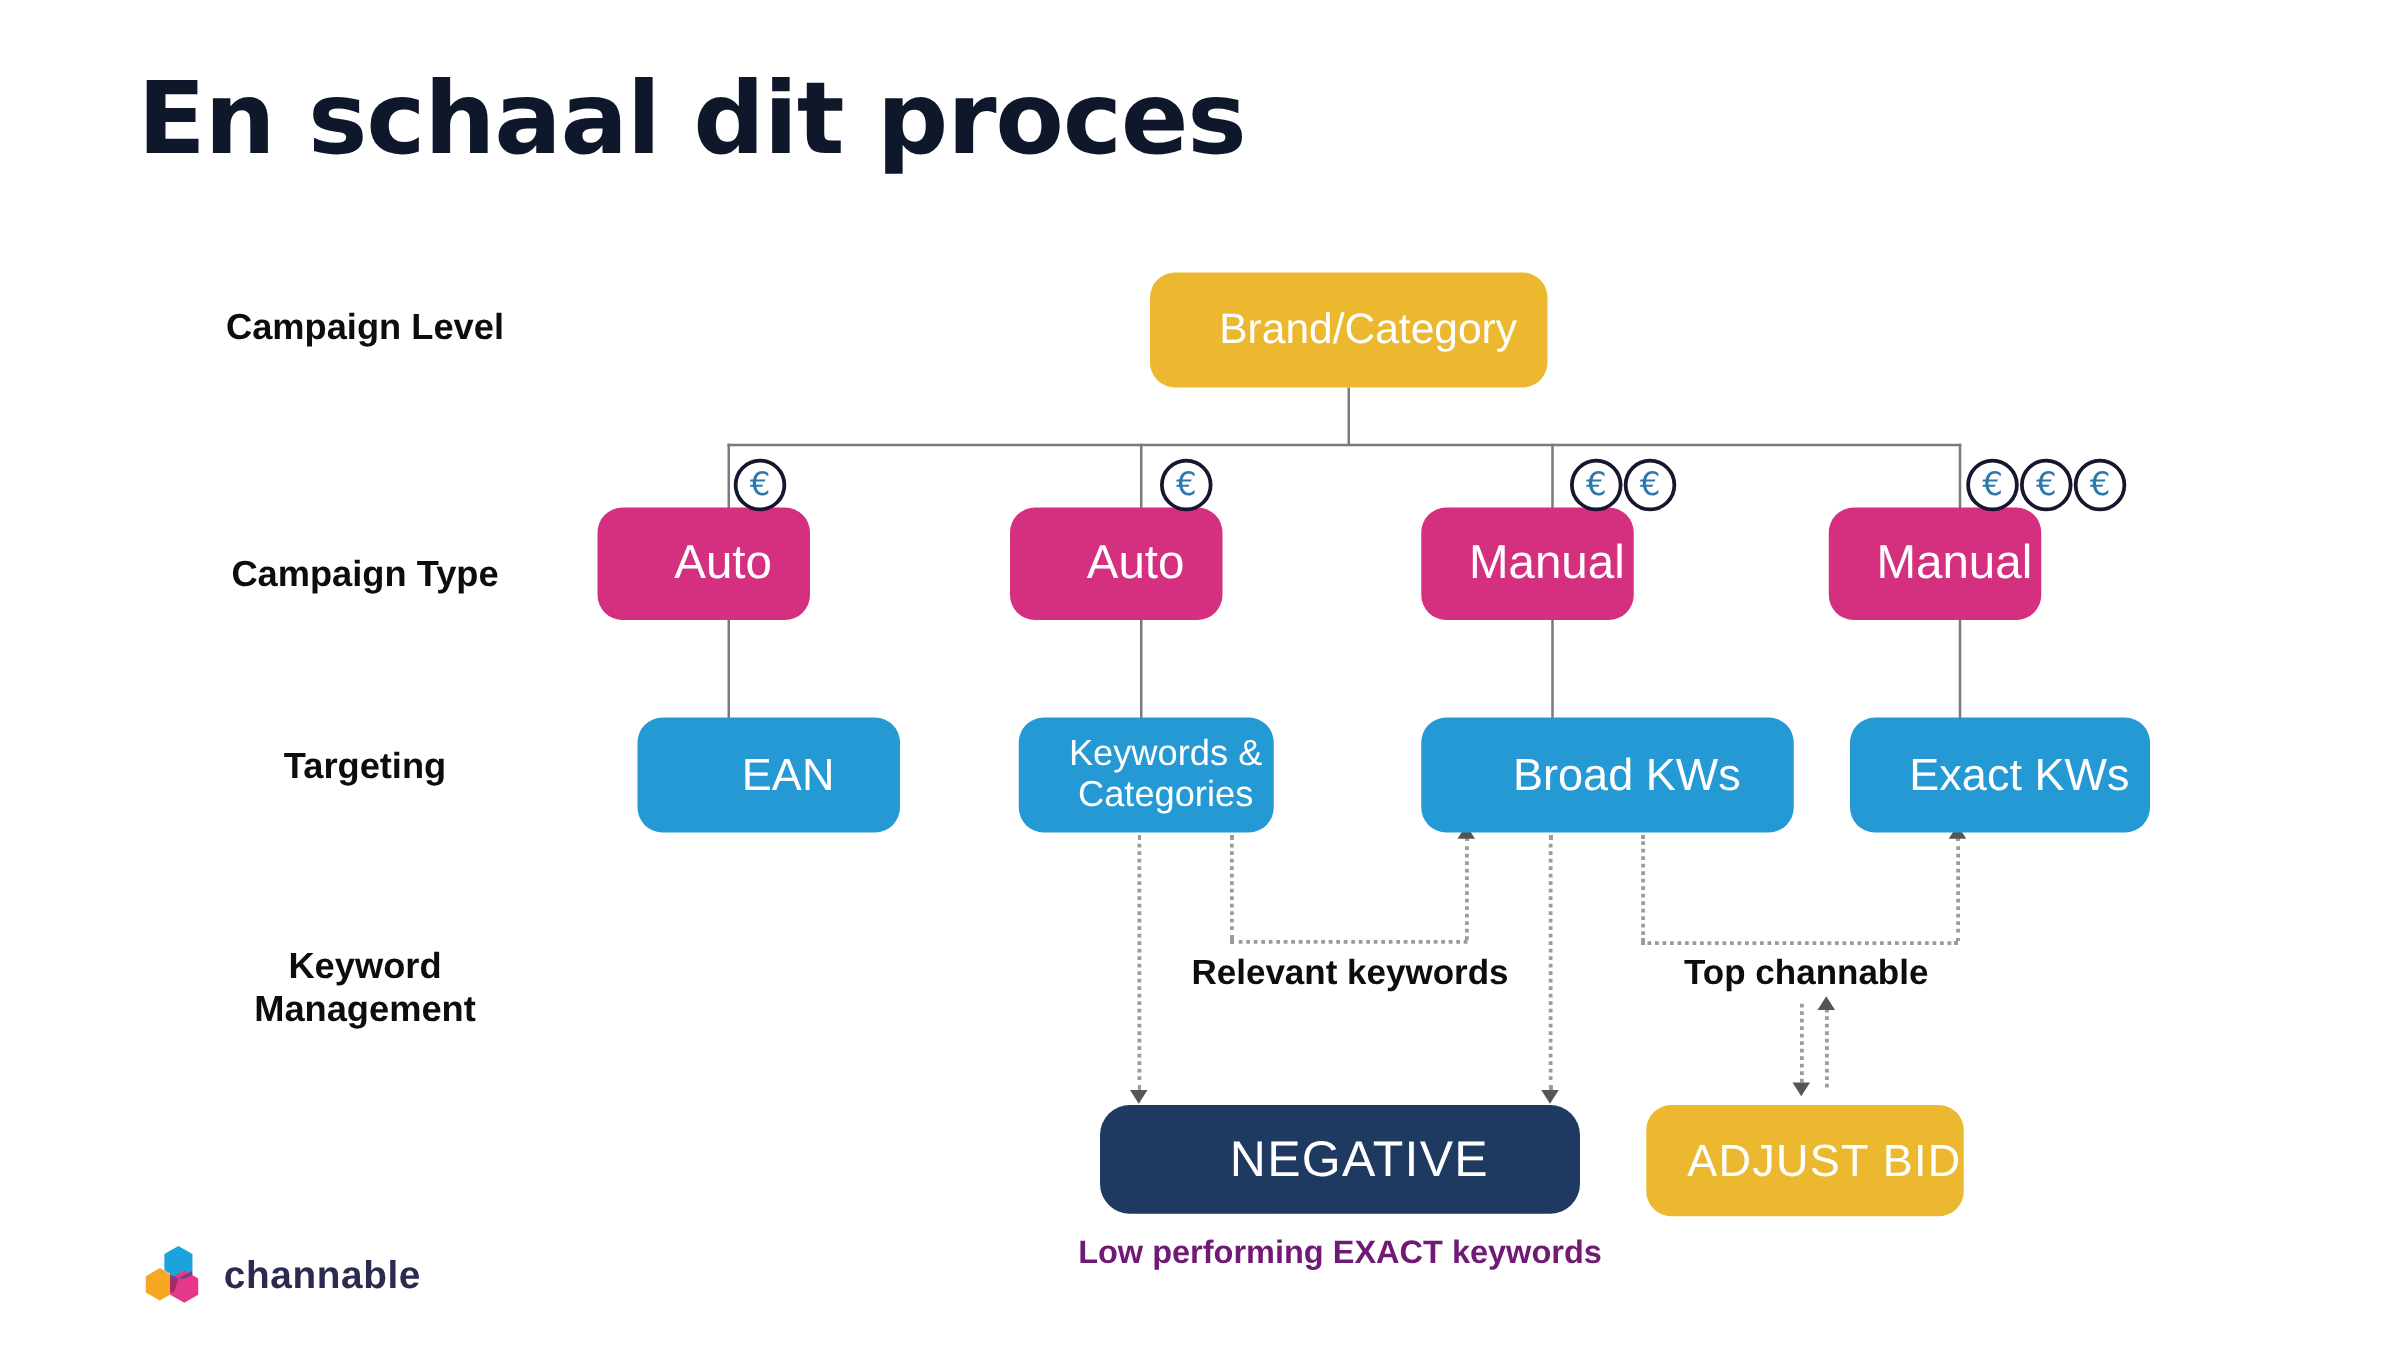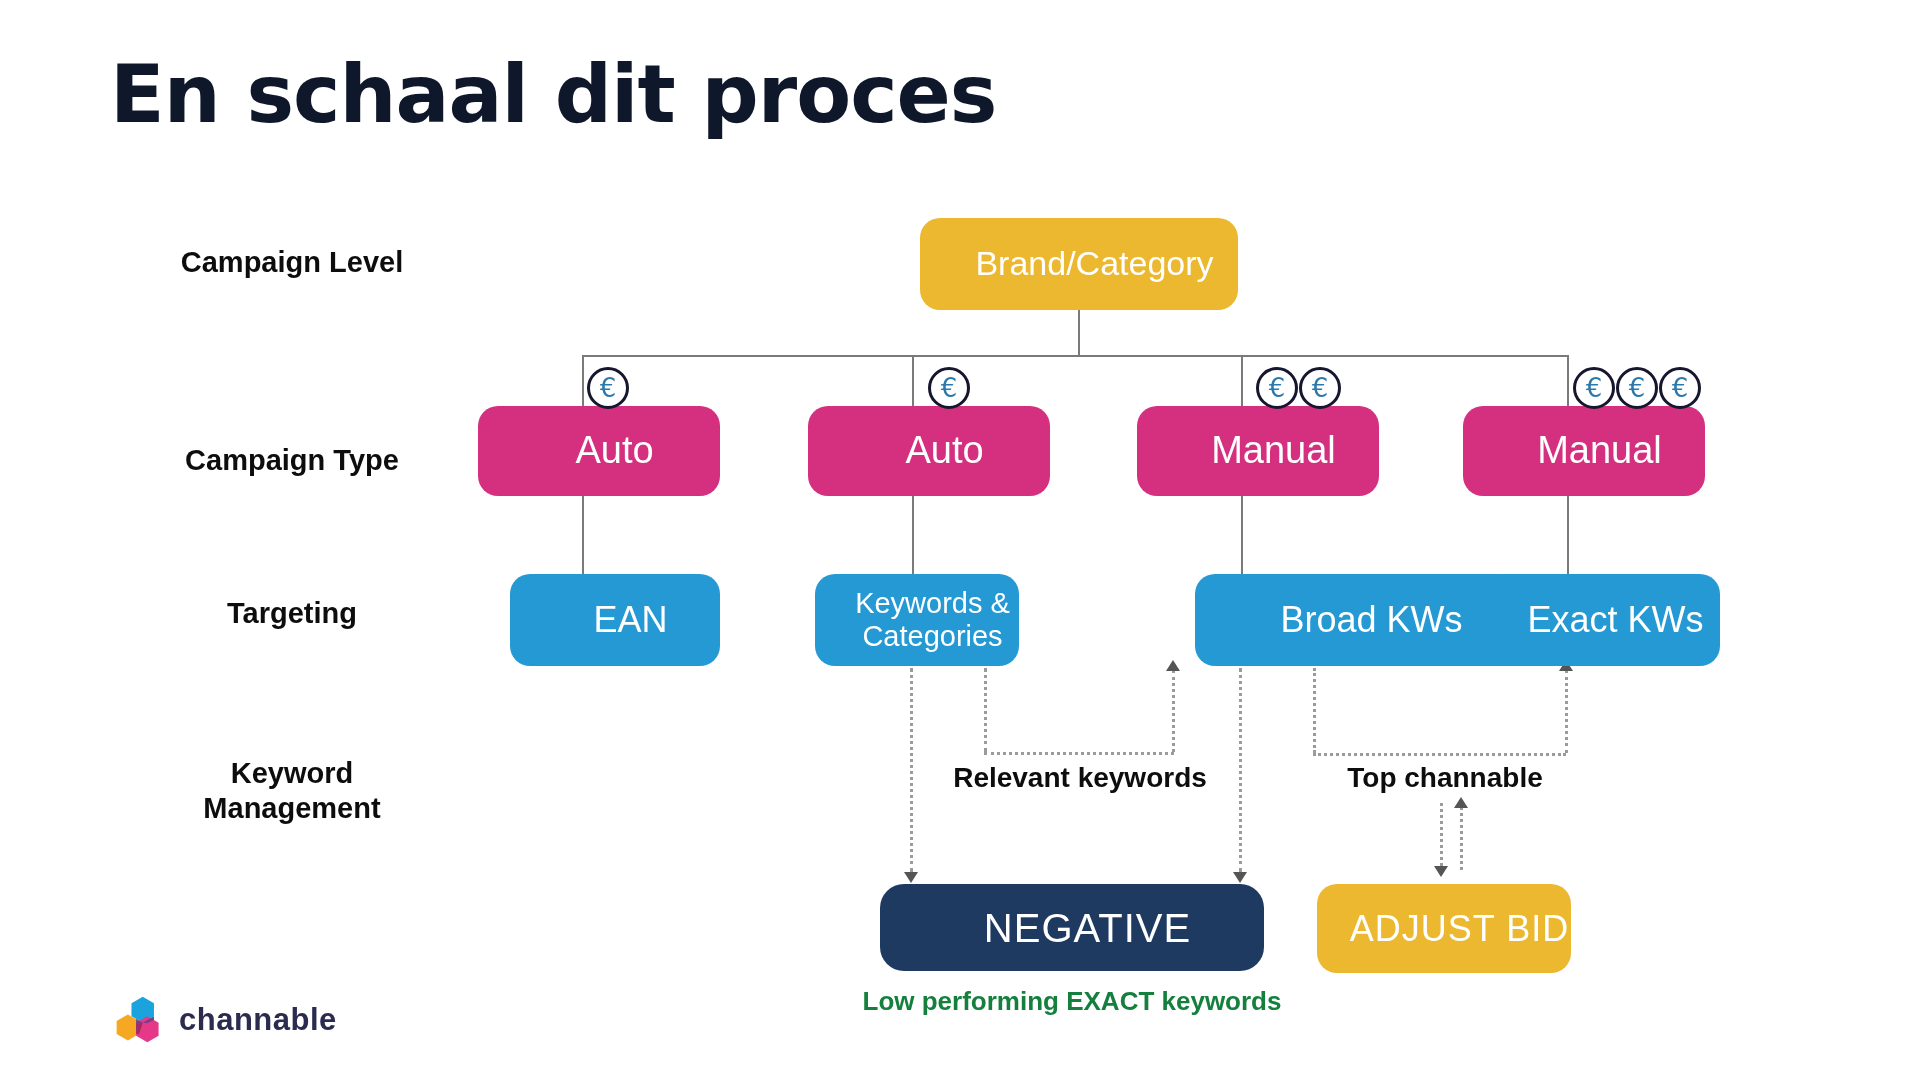--- a/index.html
+++ b/index.html
@@ -14,21 +14,21 @@
                font-size:29px; font-weight:700; color:#0d0d0d; line-height:1.2; }
 
   .box { position:absolute; display:flex; align-items:center; justify-content:center;
          text-align:center; color:#ffffff; border-radius:20px; line-height:1.15;padding-left:31px; }
   .box.yellow { background:#ebb82f; }
   .box.pink   { background:#d5307f; }
   .box.blue   { background:#2599d4;margin-left:32px; }
   .box.navy   { background:#1f3a60; border-radius:24px; }
 
   .root-box   { left:920px; top:218px; width:318px; height:92px; font-size:34px; }
-  .type-box   { top:406px; width:242px; height:90px; font-size:38px; z-index:2; }
+  .type-box   { top:406px; width:170px; height:90px; font-size:38px; z-index:2; }
   .tgt-box    { top:574px; width:210px; height:92px; font-size:36px; z-index:2; }
 
   .vline { position:absolute; width:2px; background:#7a7a7a; }
   .hline { position:absolute; height:2px; background:#7a7a7a; }
 
   .dot-v { position:absolute; width:0; border-left:3px dotted #9b9b9b; }
   .dot-h { position:absolute; height:0; border-top:3px dotted #9b9b9b; }
 
   .arrow-down { position:absolute; width:0; height:0;
                 border-left:7px solid transparent; border-right:7px solid transparent;
@@ -42,21 +42,21 @@
           border:3px solid #16162e; color:#2b79ac; font-size:26px; font-weight:400;
           display:flex; align-items:center; justify-content:center;
           font-family:"DejaVu Sans", sans-serif; }
 
   .flow-label { position:absolute; text-align:center; font-size:28px; font-weight:700;
                 color:#0d0d0d; }
 
   .negative-box  { left:880px;  top:884px; width:384px; height:87px; font-size:40px; letter-spacing:1px; }
   .adjustbid-box { left:1317px; top:884px; width:254px; height:89px; font-size:36px; letter-spacing:1px; }
   .negative-caption { position:absolute; left:830px; top:986px; width:484px; text-align:center;
-                      font-size:26px; font-weight:700; color:#15803d; }
+                      font-size:26px; font-weight:700; color:#701a75; }
 
   .logo { position:absolute; left:113px; top:994px; display:flex; align-items:center; gap:14px; }
   .logo-text { font-size:31px; font-weight:700; color:#2b2b50; letter-spacing:0.5px; }
 </style>
 </head>
 <body>
 
 <div class="canvas">
 
   <div class="slide-title">En schaal dit proces</div>
@@ -95,21 +95,21 @@
       <span class="coin">€</span>
     </div>
 
   <div class="box pink type-box" style="left:478px;">Auto</div>
   <div class="box pink type-box" style="left:808px;">Auto</div>
   <div class="box pink type-box" style="left:1137px;">Manual</div>
   <div class="box pink type-box" style="left:1463px;">Manual</div>
 
   <div class="box blue tgt-box" style="left:478px; width:210px;">EAN</div>
   <div class="box blue tgt-box" style="left:783px; width:204px; font-size:29px;">Keywords &amp; Categories</div>
-  <div class="box blue tgt-box" style="left:1163px; width:322px;">Broad KWs</div>
+  <div class="box blue tgt-box" style="left:1105px; width:298px;">Broad KWs</div>
   <div class="box blue tgt-box" style="left:1448px; width:240px;">Exact KWs</div>
 
   <div class="dot-v" style="left:910px; top:668px; height:204px;"></div>
   <div class="arrow-down" style="left:904px; top:872px;"></div>
 
   <div class="dot-v" style="left:984px; top:668px; height:84px;"></div>
   <div class="dot-h" style="left:984px; top:752px; width:190px;"></div>
   <div class="dot-v" style="left:1172px; top:670px; height:82px;"></div>
   <div class="arrow-up" style="left:1166px; top:660px;"></div>
 

